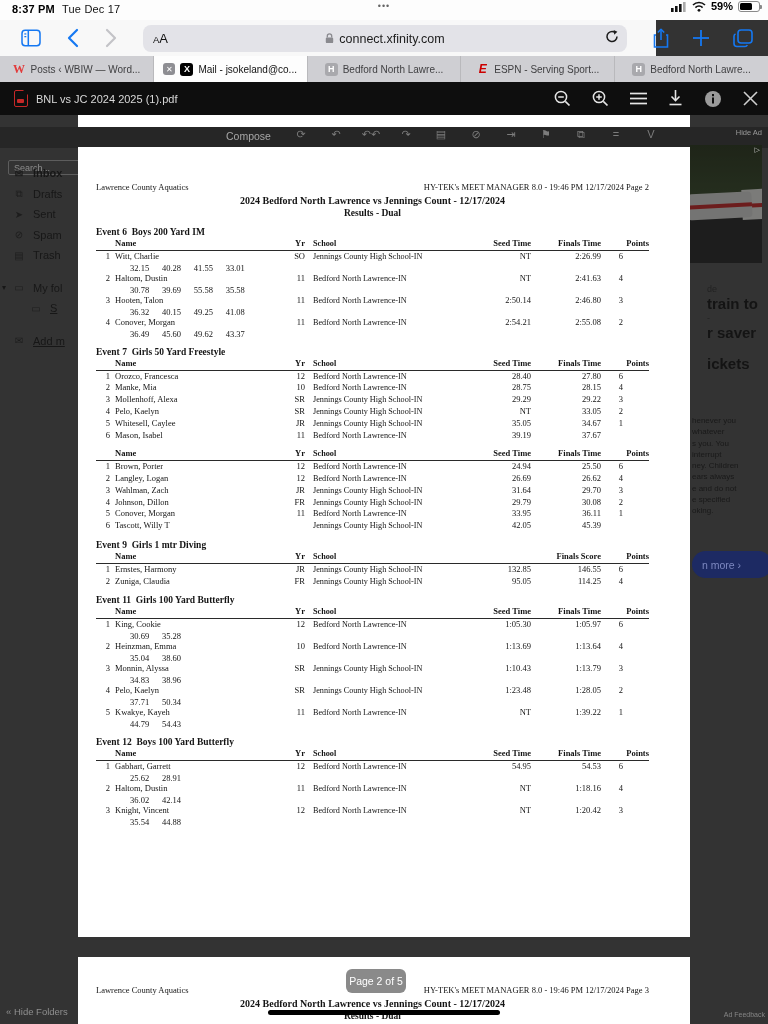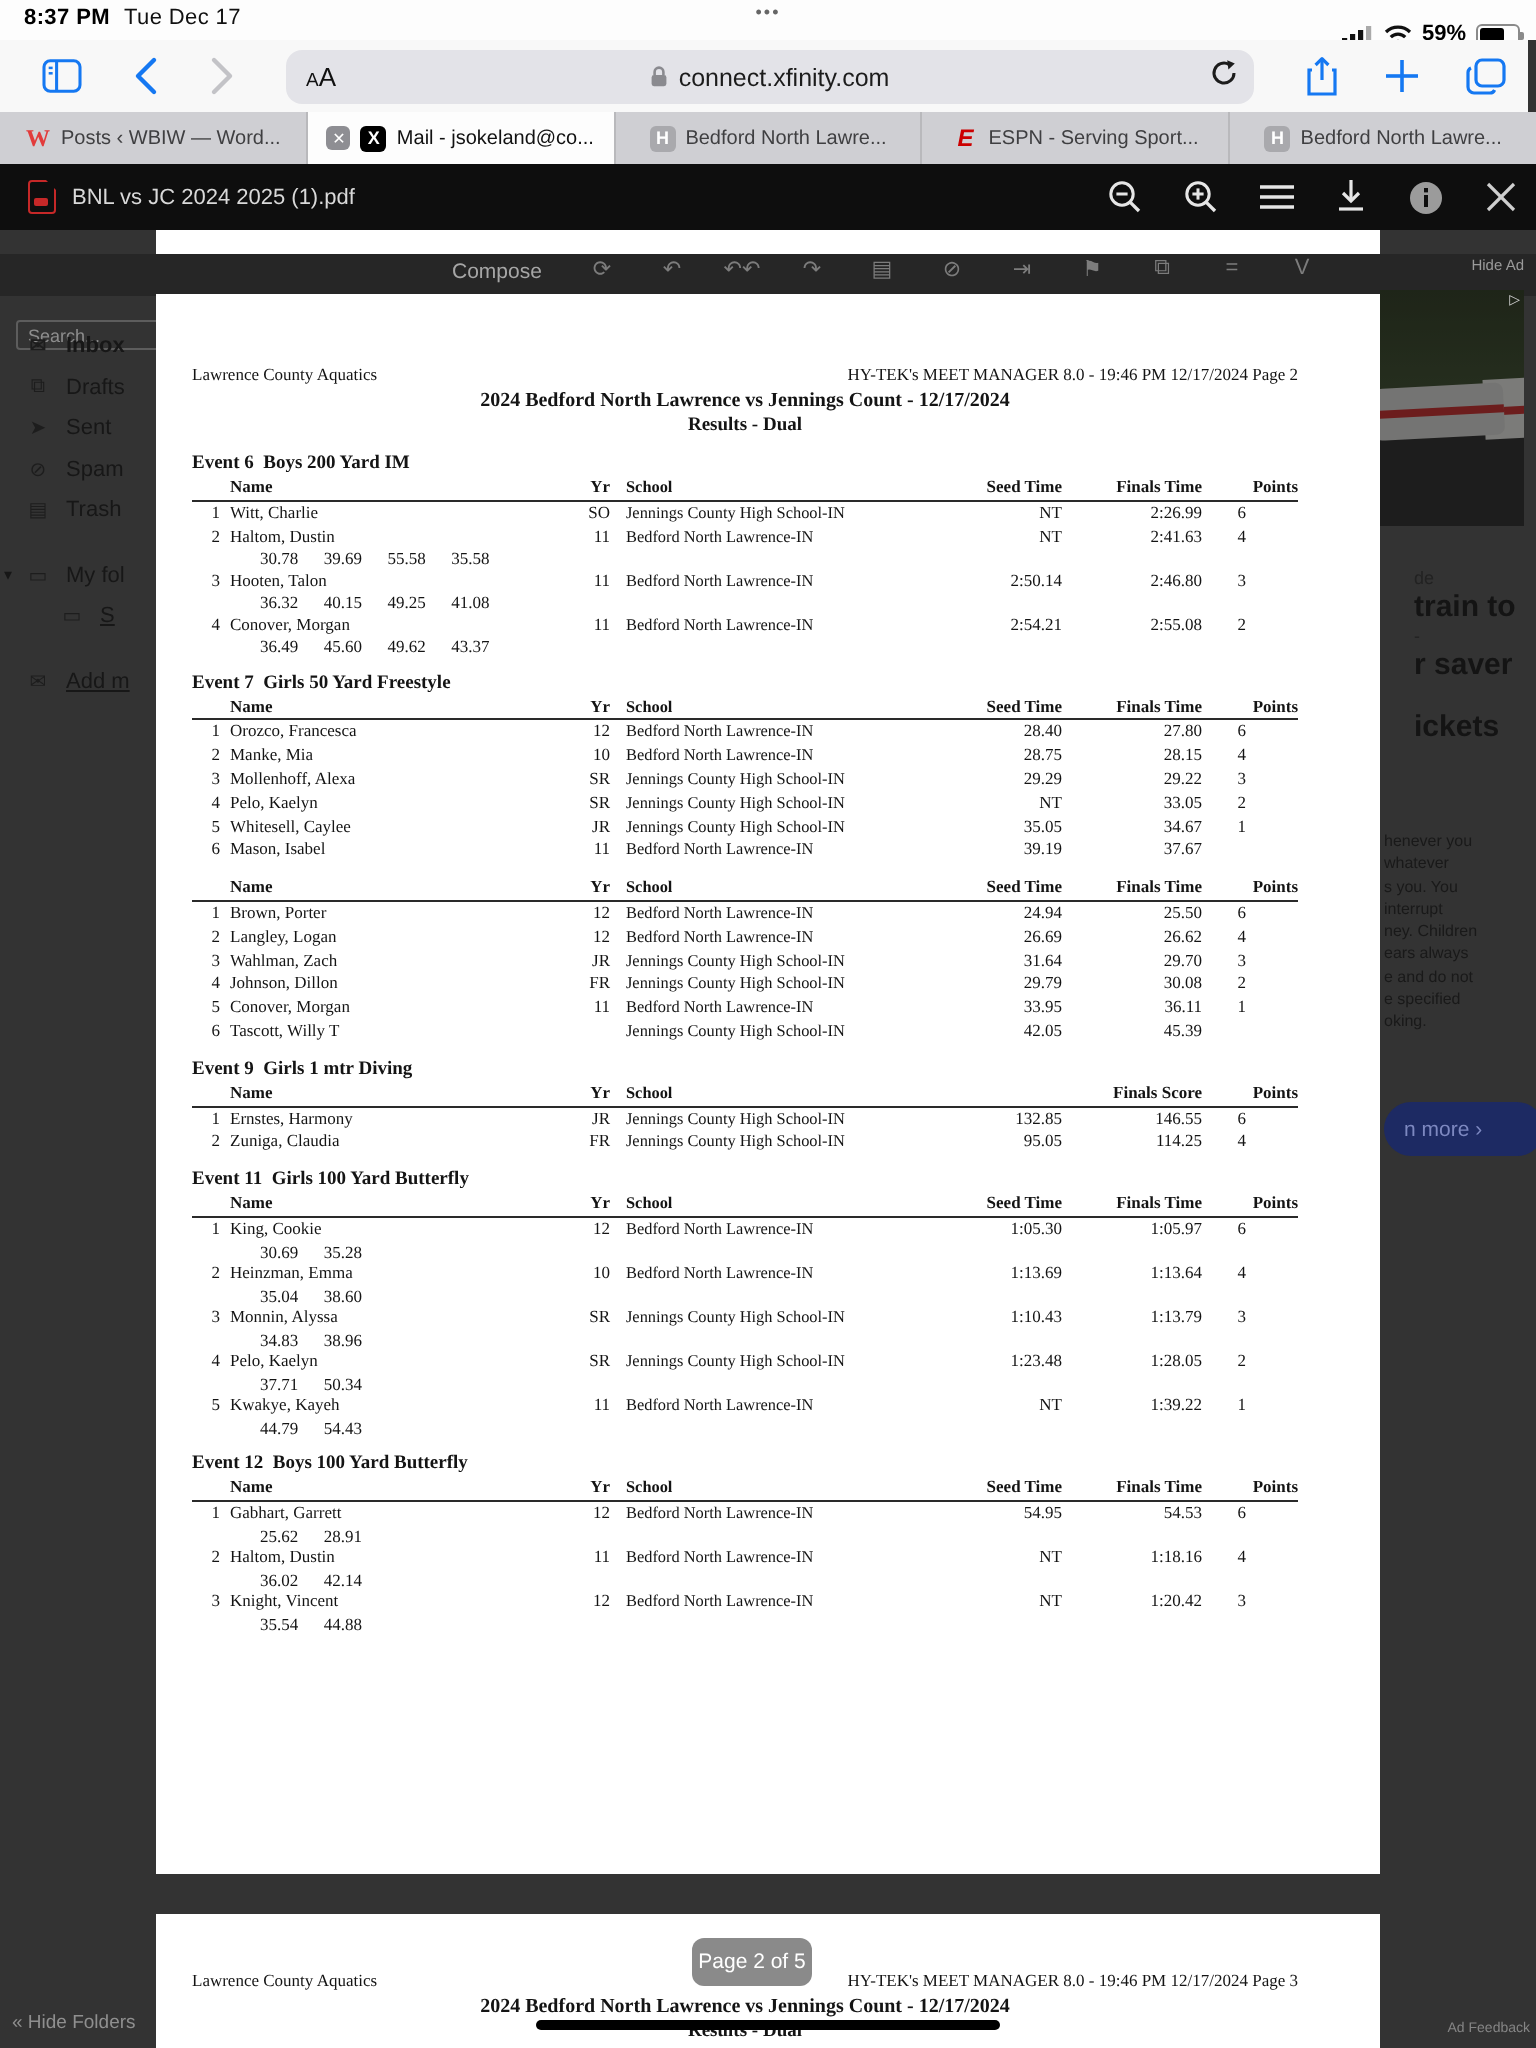--- a/index.html
+++ b/index.html
@@ -6,28 +6,28 @@
   html,body { background:#000; }
   .screen { position:relative; width:768px; height:1024px; overflow:hidden;
             font-family:"Liberation Sans", sans-serif; background:#333; }
 
   
   .statusbar { position:absolute; top:0; left:0; width:768px; height:20px; background:#fdfdfd;
                display:flex; align-items:center; font-size:11px; color:#000; }
   .sb-left { position:absolute; left:12px; top:3px; font-weight:bold; letter-spacing:.2px; }
   .sb-date { font-weight:normal; margin-left:7px; color:#111; }
   .sb-center { position:absolute; left:0; right:0; text-align:center; top:1px; color:#666; font-size:9px; letter-spacing:1px; }
-  .sb-right { position:absolute; right:8px; top:11px; display:flex; align-items:center; gap:5px; }
+  .sb-right { position:absolute; right:8px; top:0; display:flex; align-items:center; gap:5px; }
   .sb-pct { font-size:11px; font-weight:bold; color:#000; }
   .batt { position:relative; width:22px; height:11px; border:1px solid #8a8a8a; border-radius:3px; }
   .batt .fill { position:absolute; left:1px; top:1px; bottom:1px; width:59%; background:#000; border-radius:1.5px; }
   .batt .nub { position:absolute; right:-3px; top:3px; width:2px; height:4px; background:#8a8a8a; border-radius:0 1px 1px 0; }
 
   
-  .navbar { position:absolute; top:20px; left:0; width:764px; height:36px; background:#f8f8f8;padding-left:12px; }
+  .navbar { position:absolute; top:20px; left:0; width:656px; height:36px; background:#f8f8f8;padding-left:12px; }
   .nav-ico { position:absolute; top:5px; width:26px; height:26px; display:flex; align-items:center; justify-content:center; }
   .urlpill { position:absolute; left:143px; top:5px; width:484px; height:27px; background:#e3e3e8; border-radius:8px;
              display:flex; align-items:center; justify-content:center; font-size:12.5px; color:#1c1c1c; }
   .aa { position:absolute; left:10px; top:6px; font-size:13px; color:#111; letter-spacing:0; }
   .aa .small { font-size:9.5px; }
   .lock { margin-right:5px; opacity:.75; }
   .reload { position:absolute; right:8px; top:4px; font-size:15px; color:#1c1c1c; }
 
   
   .tabbar { position:absolute; top:56px; left:0; width:768px; height:26px; background:#cfcfd3; display:flex; }
@@ -405,20 +405,21 @@
   <div>
     <div class="trow">
       <span class="c-place">1</span>
       <span class="c-name">Witt, Charlie</span>
       <span class="c-yr">SO</span>
       <span class="c-school">Jennings County High School-IN</span>
       <span class="c-seed">NT</span>
       <span class="c-finals">2:26.99</span>
       <span class="c-points">6</span>
     </div>
+    <div class="splits">32.15      40.28      41.55      33.01</div>
   </div>
 
   <div>
     <div class="trow">
       <span class="c-place">2</span>
       <span class="c-name">Haltom, Dustin</span>
       <span class="c-yr">11</span>
       <span class="c-school">Bedford North Lawrence-IN</span>
       <span class="c-seed">NT</span>
       <span class="c-finals">2:41.63</span>

